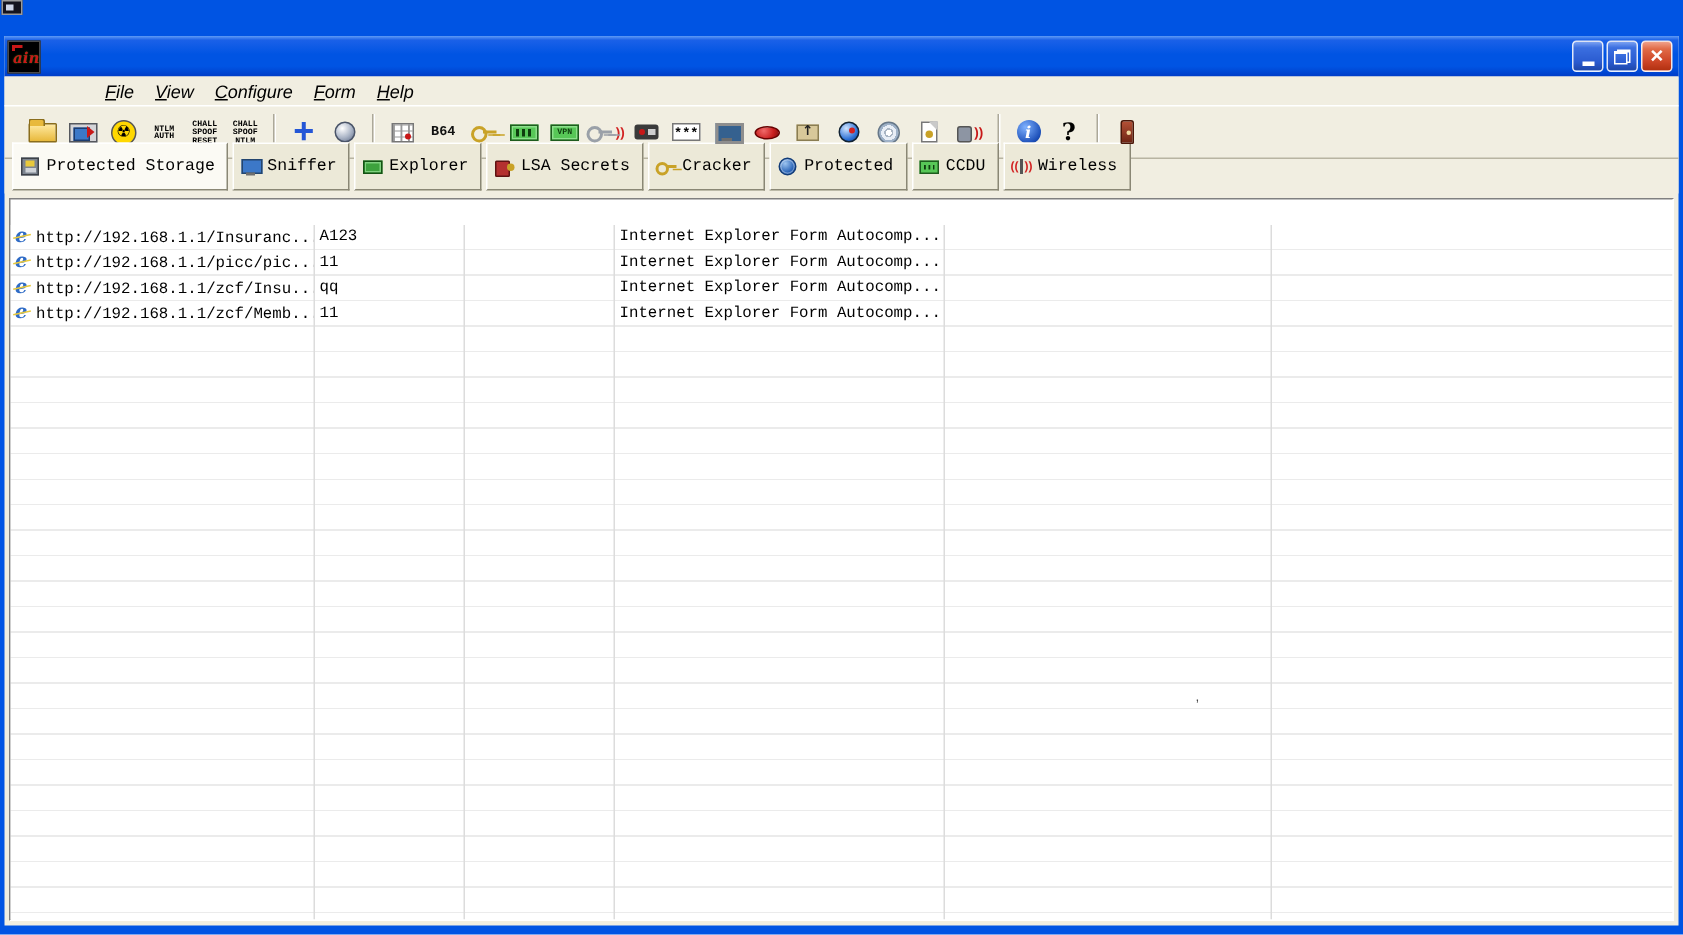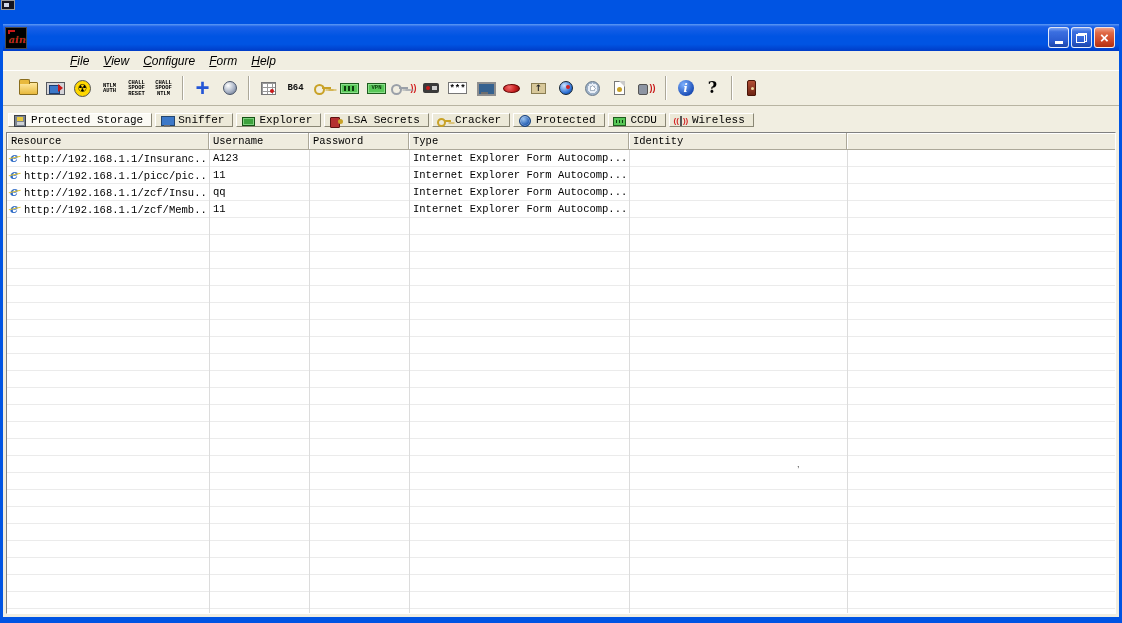--- a/index.html
+++ b/index.html
@@ -166,21 +166,21 @@
 
   .ic-exit { width:9px; height:16px; background:linear-gradient(180deg,#b45036,#6e2413); border:1px solid #4a1608; border-radius:2px 2px 1px 1px; position:relative; }
   .ic-exit::after { content:""; position:absolute; right:1px; top:6px; width:3px; height:3px; background:#f0d9a0; border-radius:50%; }
 
   
   .tabbar {
     height:23px; flex:0 0 23px; display:flex; align-items:flex-end;
     background:#F1EEE1; padding:1px 2px 2px 5px; gap:3px;
   }
   .tab {
-    height:14px; display:flex; align-items:flex-start; gap:4px;
+    height:32px; display:flex; align-items:center; gap:4px;
     padding:0 8px 0 4px; background:#ECE9D8;
     border:1px solid; border-color:#FFFFFF #8A8775 #8A8775 #FFFFFF;
     font-family:"Liberation Mono", monospace; font-size:11px; white-space:nowrap;
   }
   .tab.active { background:#FBFAF4; }
   .ticon { width:14px; height:14px; display:flex; align-items:center; justify-content:center; }
 
   .ti-ps { width:12px; height:12px; background:#7d8590; border:1px solid #3d4148; position:relative; }
   .ti-ps::before { content:""; position:absolute; left:2px; top:1px; width:6px; height:4px; background:#E8C93C; }
   .ti-ps::after { content:""; position:absolute; left:2px; bottom:1px; width:7px; height:3px; background:#cfd3d8; }
@@ -432,28 +432,20 @@
             <span>((</span>
             <span class="mast"></span>
             <span>))</span>
           </span>
         </span>
       <span>Wireless</span>
     </div>
   </div>
 
   <div class="content">
-    <div class="lv-header">
-      <div class="hc w-res">Resource</div>
-      <div class="hc w-user">Username</div>
-      <div class="hc w-pass">Password</div>
-      <div class="hc w-type">Type</div>
-      <div class="hc w-id">Identity</div>
-      <div class="hc w-rest"></div>
-    </div>
 
     <div class="lv-body">
       <div class="vline vl-1"></div>
       <div class="vline vl-2"></div>
       <div class="vline vl-3"></div>
       <div class="vline vl-4"></div>
       <div class="vline vl-5"></div>
 
       <div class="lv-row">
         <div class="cell c-res">

